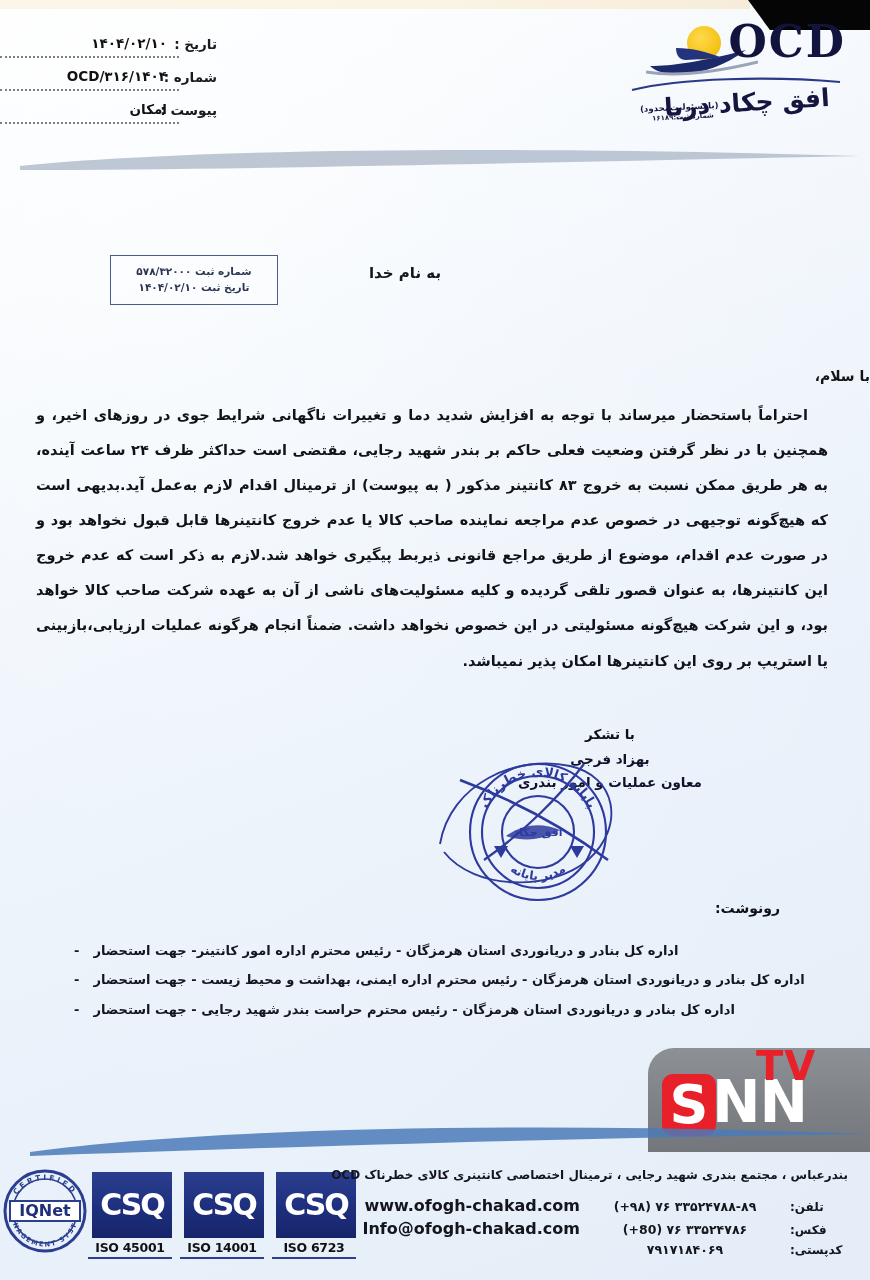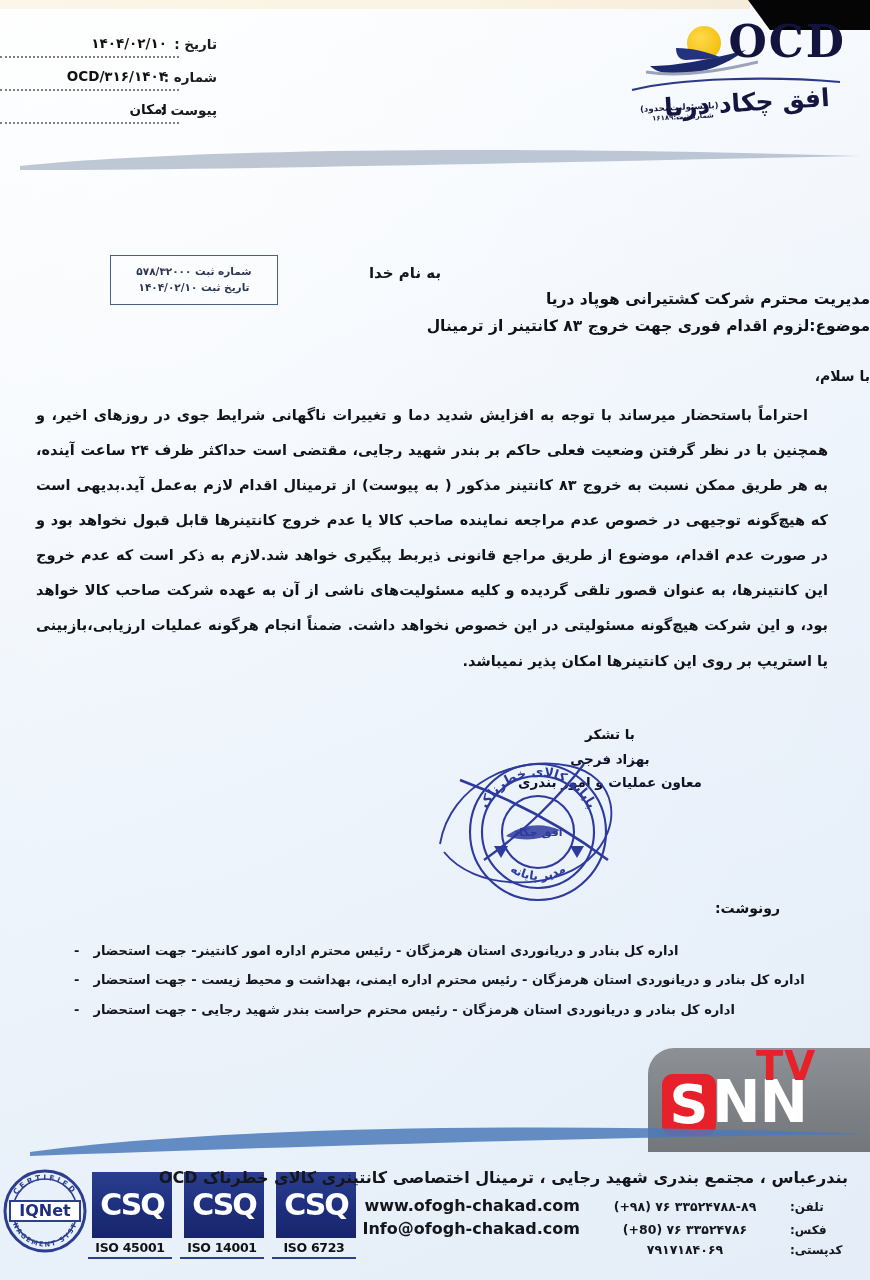--- a/index.html
+++ b/index.html
@@ -190,21 +190,21 @@
     font-size:30px;font-weight:700;color:#fff;letter-spacing:-2px;line-height:1;
   }
   .csq-label{
     text-align:center;font-size:12.5px;font-weight:700;color:#111;
     padding-top:2px;letter-spacing:-.3px;
     border-bottom:2.5px solid #2b3e8f;padding-bottom:2px;
   }
 
   .footer-addr{
     position:absolute;top:8px;right:22px;width:520px;text-align:right;
-    font-size:16px;font-weight:700;color:#14161c;white-space:nowrap;
+    font-size:12px;font-weight:700;color:#14161c;white-space:nowrap;
   }
   .contact{
     position:absolute;top:36px;right:22px;width:520px;
     direction:rtl;
   }
   .contact-row{
     display:flex;flex-direction:row;justify-content:flex-start;
     align-items:baseline;gap:0;height:23px;
   }
   .c-label{width:58px;text-align:left;font-size:12px;font-weight:700;color:#14161c;}
@@ -261,24 +261,20 @@
     </svg>
   </div>
 
   <div class="besmellah">به نام خدا</div>
 
   <div class="reg-box">
     <div class="reg-line">شماره ثبت ۵۷۸/۳۲۰۰۰</div>
     <div class="reg-line">تاریخ ثبت ۱۴۰۴/۰۲/۱۰</div>
   </div>
 
-  <div class="addressee">
-    <div class="addressee-line">مدیریت محترم شرکت کشتیرانی هوپاد دریا</div>
-    <div class="addressee-line">موضوع:لزوم اقدام فوری جهت خروج ۸۳ کانتینر از ترمینال</div>
-  </div>
 
   <div class="salutation">با سلام،</div>
 
   <div class="body-text">
     <p>احتراماً باستحضار میرساند با توجه به افزایش شدید دما و تغییرات ناگهانی شرایط جوی در روزهای اخیر، و همچنین با در نظر گرفتن وضعیت فعلی حاکم بر بندر شهید رجایی، مقتضی است حداکثر ظرف ۲۴ ساعت آینده، به هر طریق ممکن نسبت به خروج ۸۳ کانتینر مذکور ( به پیوست) از ترمینال اقدام لازم به‌عمل آید.بدیهی است که هیچ‌گونه توجیهی در خصوص عدم مراجعه نماینده صاحب کالا یا عدم خروج کانتینرها قابل قبول نخواهد بود و در صورت عدم اقدام، موضوع از طریق مراجع قانونی ذیربط پیگیری خواهد شد.لازم به ذکر است که عدم خروج این کانتینرها، به عنوان قصور تلقی گردیده و کلیه مسئولیت‌های ناشی از آن به عهده شرکت صاحب کالا خواهد بود، و این شرکت هیچ‌گونه مسئولیتی در این خصوص نخواهد داشت. ضمناً انجام هرگونه عملیات ارزیابی،بازبینی یا استریپ بر روی این کانتینرها امکان پذیر نمیباشد.</p>
   </div>
 
   <div class="sign">
     <div class="sign-thanks">با تشکر</div>
     <div class="sign-name">بهزاد فرجی</div>

